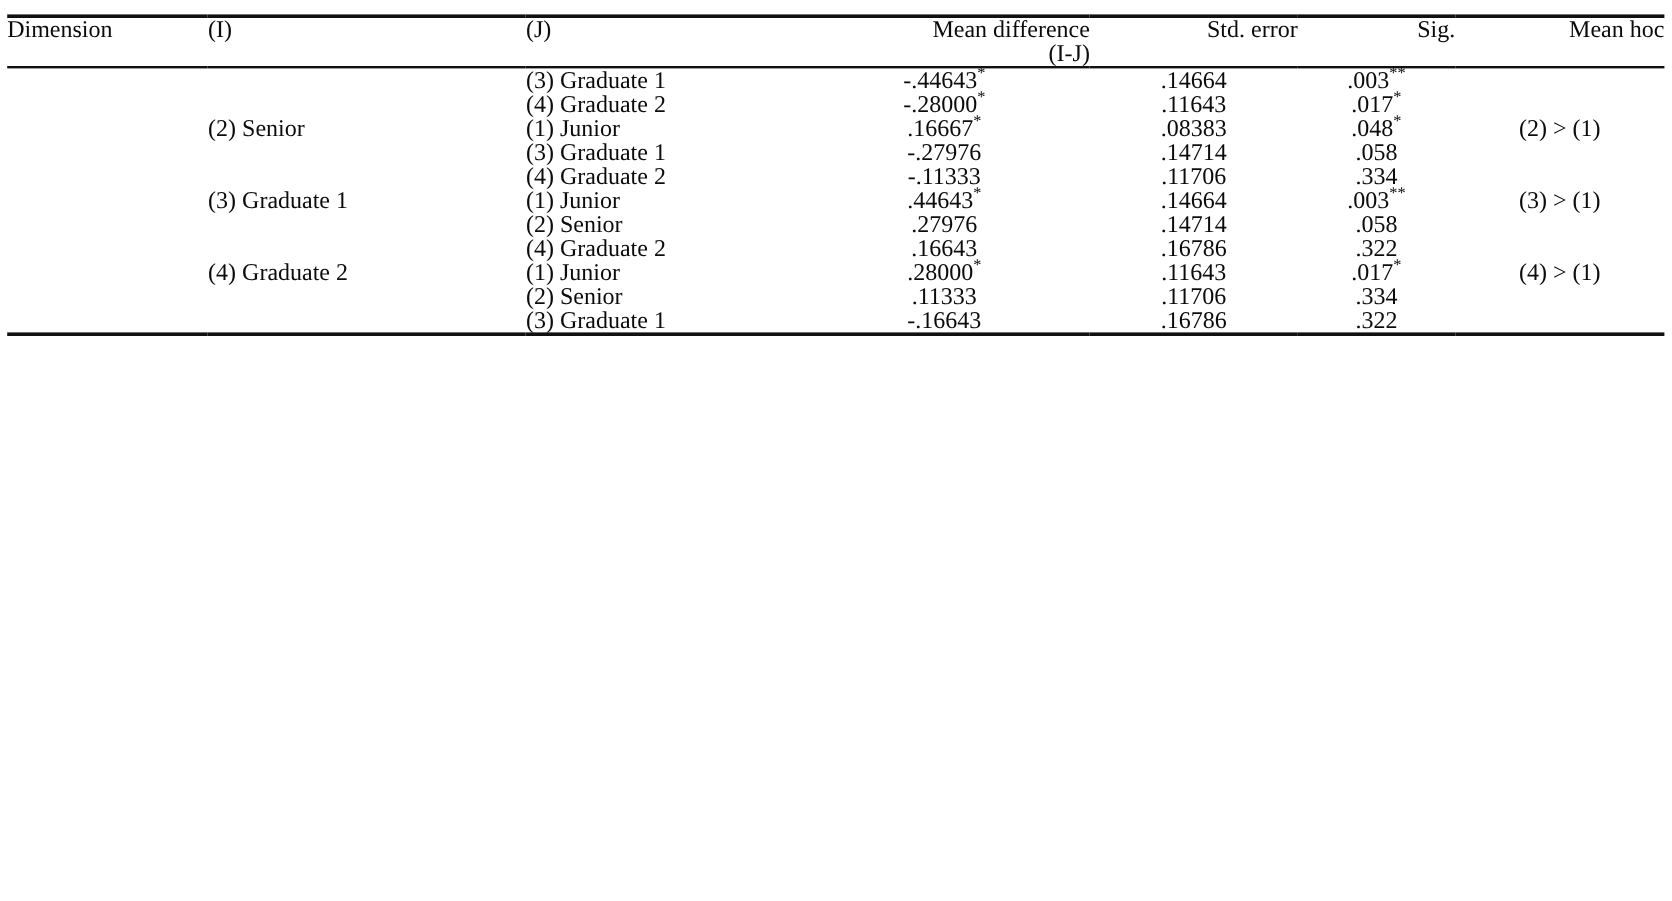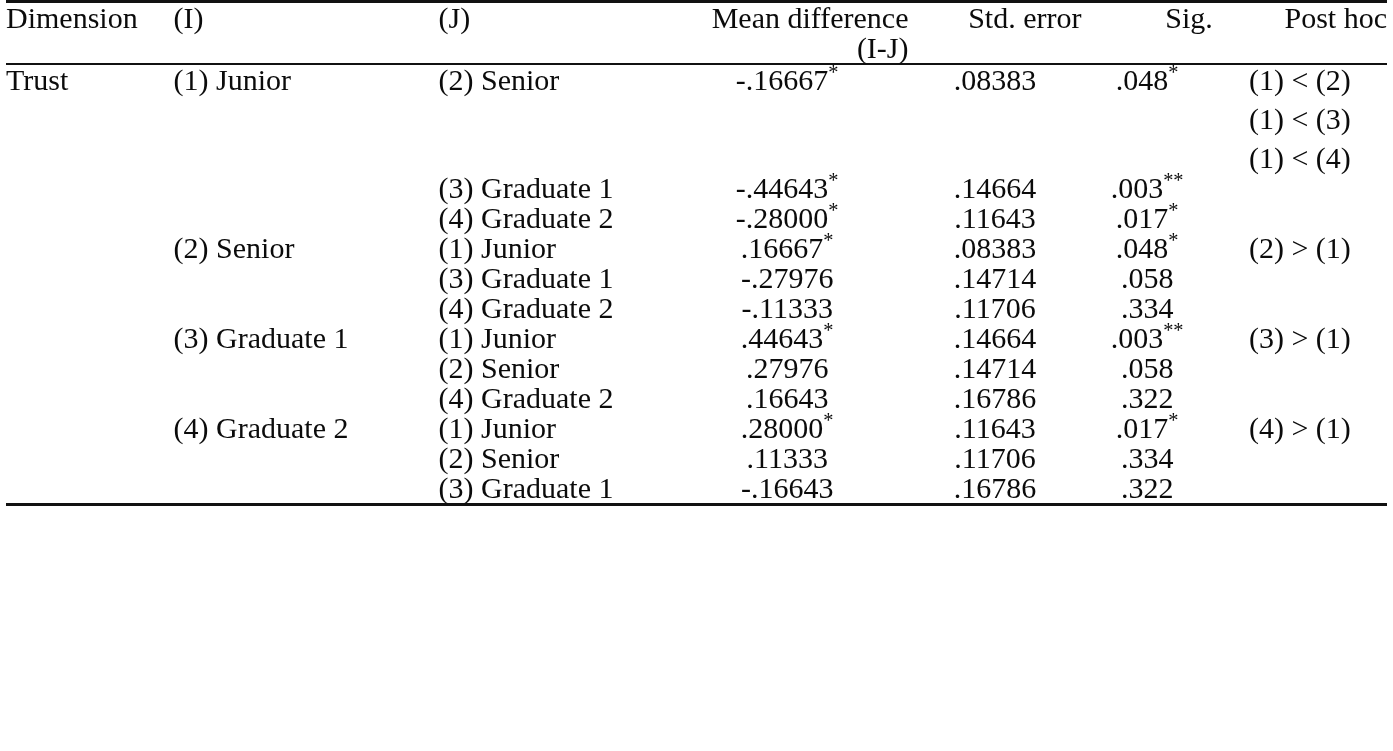--- a/index.html
+++ b/index.html
@@ -17,22 +17,23 @@
   .page {
     width: 1393px;
     height: 751px;
     position: relative;
     box-sizing: border-box;
     padding: 0 6px;
   }
   table.stats {
     width: 100%;
     border-collapse: collapse;
-    font-size: 30px;
+    font-size: 20px;
     line-height: 1.0;
+    margin-top: 12px;
   }
   table.stats th,
   table.stats td {
     padding: 0;
     vertical-align: top;
     font-weight: normal;
   }
   
   col.c-dim  { width: 168px; }
   col.c-i    { width: 266px; }
@@ -107,39 +108,24 @@
     </colgroup>
     <thead>
       <tr class="rule-top">
         <td class="hdr hdr-left">Dimension</td>
         <td class="hdr hdr-left">(I)</td>
         <td class="hdr hdr-left">(J)</td>
         <td class="hdr hdr-center">Mean difference
 (I-J)</td>
         <td class="hdr hdr-center">Std. error</td>
         <td class="hdr hdr-center">Sig.</td>
-        <td class="hdr hdr-center">Post hoc</td>
+        <td class="hdr hdr-center">Mean hoc</td>
       </tr>
     </thead>
     <tbody id="tbody" class="rule-mid">
-        <tr>
-          <td class="txt">Trust</td>
-          <td class="txt i-cell">(1) Junior</td>
-          <td class="txt">(2) Senior</td>
-          <td class="num">-.16667<sup class="star">*</sup></td>
-          <td class="num">.08383</td>
-          <td class="num">.048<sup class="star">*</sup></td>
-          <td class="ph">
-            <div class="ph-stack">
-              <div>(1) &lt; (2)</div>
-              <div>(1) &lt; (3)</div>
-              <div>(1) &lt; (4)</div>
-            </div>
-          </td>
-        </tr>
         <tr>
           <td class="txt"></td>
           <td class="txt i-cell"></td>
           <td class="txt">(3) Graduate 1</td>
           <td class="num">-.44643<sup class="star">*</sup></td>
           <td class="num">.14664</td>
           <td class="num">.003<sup class="star">**</sup></td>
           <td class="ph"></td>
         </tr>
         <tr>

